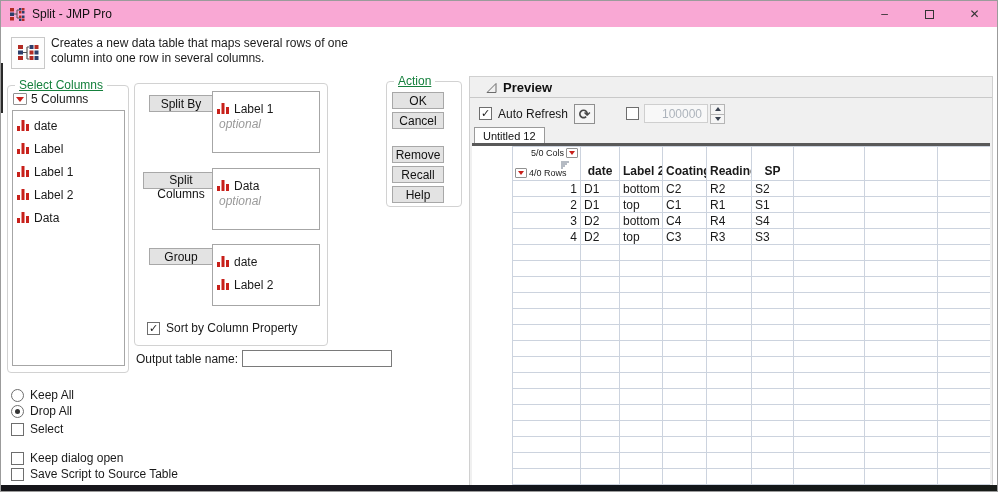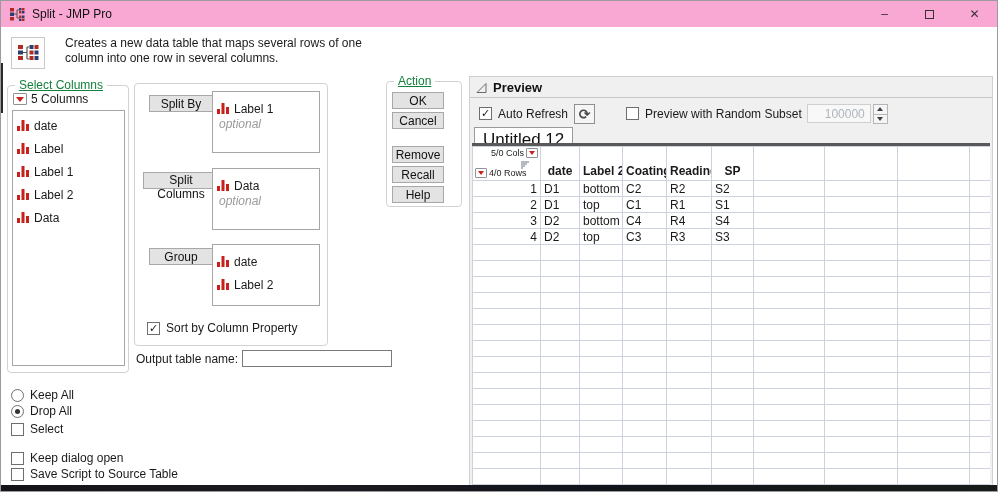--- a/index.html
+++ b/index.html
@@ -10,21 +10,21 @@
   
   .titlebar { position:absolute; top:0; left:0; right:0; height:26px; background:#f9a8d4; display:flex; align-items:center; }
   .titlebar .app-icon { margin-left:8px; width:16px; height:16px; }
   .titlebar .title { margin-left:7px; font-size:12px; color:#111; }
   .win-controls { position:absolute; right:0; top:0; height:26px; display:flex; }
   .win-btn { width:45px; height:26px; display:flex; align-items:center; justify-content:center; color:#333; font-size:12px; cursor:default; }
   .maxi-glyph { width:9px; height:9px; border:1px solid #333; display:inline-block; }
 
   
   .desc-icon { position:absolute; left:10px; top:36px; width:34px; height:32px; border:1px solid #c9c9c9; background:#fdfdfd; display:flex; align-items:center; justify-content:center; }
-  .desc-text { position:absolute; left:64px; top:35px; line-height:15px; font-size:12px; color:#1a1a1a; }
+  .desc-text { position:absolute; left:50px; top:35px; line-height:15px; font-size:12px; color:#1a1a1a; }
 
   
   .gb { position:absolute; border:1px solid #d2d2d2; border-radius:4px; }
   .gb-label { position:absolute; top:-8px; left:7px; background:#fff; padding:0 4px; font-size:12px; color:#15803d;text-decoration:underline; }
 
   .gb-select { left:6px; top:84px; width:122px; height:288px; }
   .sc-header { position:absolute; left:5px; top:6px; display:flex; align-items:center; gap:4px; }
   .listbox { background:#fff; border:1px solid #a6a6a6; }
   .sc-list { position:absolute; left:4px; top:24px; width:113px; height:256px; }
   .li { display:flex; align-items:flex-start; gap:5px; padding:1px 0 1px 4px; height:16px;margin-top:7px; }
@@ -53,34 +53,34 @@
   
   .gb-action { left:385px; top:80px; width:76px; height:126px; }
   .act-btn { position:absolute; left:5px; width:52px; height:17px; background:#e3e3e3; border:1px solid #a8a8a8; font-family:inherit; font-size:12px; color:#111; }
 
   
   .rem { position:absolute; left:10px; top:385px; }
   .rem-row { display:flex; align-items:center; gap:6px; margin-top:2px; height:14px; }
 
   
   .preview { position:absolute; left:468px; top:75px; width:524px; height:411px; background:#f0f0f0; border:1px solid #d0d0d0; overflow:hidden; }
-  .pv-head { display:flex; align-items:center; gap:5px; padding:3px 0 2px 6px; border-bottom:1px solid #c9c9c9; }
+  .pv-head { display:flex; align-items:center; gap:5px; padding:3px 0 2px 16px; border-bottom:1px solid #c9c9c9; }
   .pv-title { font-size:13px; font-weight:bold; color:#111; }
   .pv-controls { display:flex; align-items:center; margin:5px 0 0 9px; height:21px; }
   .refresh-btn { width:21px; height:20px; margin-left:6px; background:#f5f5f5; border:1px solid #8f8f8f; display:flex; align-items:center; justify-content:center; font-size:14px; font-weight:bold; color:#474747; }
   .subset-input { width:64px; height:19px; border:1px solid #cfcfcf; background:#f8f8f8; color:#adb4bc; font-family:inherit; font-size:12px; text-align:right; padding:0 5px; }
   .spinner { display:flex; flex-direction:column; margin-left:2px; }
   .spin-btn { width:15px; height:10px; background:#f5f5f5; border:1px solid #b5b5b5; display:flex; align-items:center; justify-content:center; }
   .spin-up { border-bottom:none; }
   .arrow-up { width:0; height:0; border-left:3px solid transparent; border-right:3px solid transparent; border-bottom:4px solid #39414f; }
   .arrow-dn { width:0; height:0; border-left:3px solid transparent; border-right:3px solid transparent; border-top:4px solid #39414f; }
   .tab-strip { margin:3px 0 0 4px; height:19px; display:flex; }
-  .tab { background:#fff; border:1px solid #9a9a9a; border-bottom:none; padding:2px 8px 0 8px; font-size:17px; color:#111; }
-
-  .pv-table-wrap { position:absolute; left:2px; top:66px; right:2px; bottom:0; overflow:hidden; border-top:3px solid #595959; background:#fff; }
+  .tab { background:#fff; border:1px solid #9a9a9a; border-bottom:none; padding:2px 8px 0 8px; font-size:11px; color:#111; }
+
+  .pv-table-wrap { position:absolute; left:2px; top:66px; right:2px; bottom:0; overflow:hidden; border-top:3px solid #595959; background:#fff;padding-left:40px; }
   table.pv { border-collapse:collapse; table-layout:fixed; width:520px; }
   table.pv th, table.pv td { border:1px solid #ccd3de; font-size:12px; height:16px; padding:0 3px; overflow:hidden; white-space:nowrap; }
   table.pv thead th { height:34px; font-weight:bold; text-align:center; vertical-align:bottom; padding-bottom:2px; background:#fff; }
   th.corner { position:relative; padding:0 !important; background:
       linear-gradient(to bottom right, transparent calc(50% - 0.6px), #9aa0a8 calc(50% - 0.6px), #9aa0a8 calc(50% + 0.6px), transparent calc(50% + 0.6px)); }
   .cols-line { position:absolute; top:1px; right:2px; display:flex; align-items:center; gap:2px; font-size:9px; font-weight:normal; color:#222; }
   .rows-line { position:absolute; bottom:2px; left:2px; display:flex; align-items:center; gap:2px; font-size:9px; font-weight:normal; color:#222; }
   .corner .red-tri-btn { width:12px; height:10px; flex:0 0 12px; }
   .corner .red-tri { border-left-width:3px; border-right-width:3px; border-top-width:4px; }
   .sort-glyph { position:absolute; top:14px; right:10px; }
@@ -291,21 +291,20 @@
       </svg>
       <span class="pv-title">Preview</span>
     </div>
     <div class="pv-controls">
       <span class="checkbox">✓</span>
       <span style="margin-left:6px;">Auto Refresh</span>
       <span class="refresh-btn">
           <span>⟳</span>
         </span>
       <span class="checkbox" style="margin-left:31px;"></span>
-      <span style="margin-left:6px;">Preview with Random Subset</span>
       <input class="subset-input" style="margin-left: 5px;" disabled="" value="100000">
       <span class="spinner">
         <span class="spin-btn spin-up">
             <span class="arrow-up"></span>
           </span>
         <span class="spin-btn">
             <span class="arrow-dn"></span>
           </span>
       </span>
     </div>

